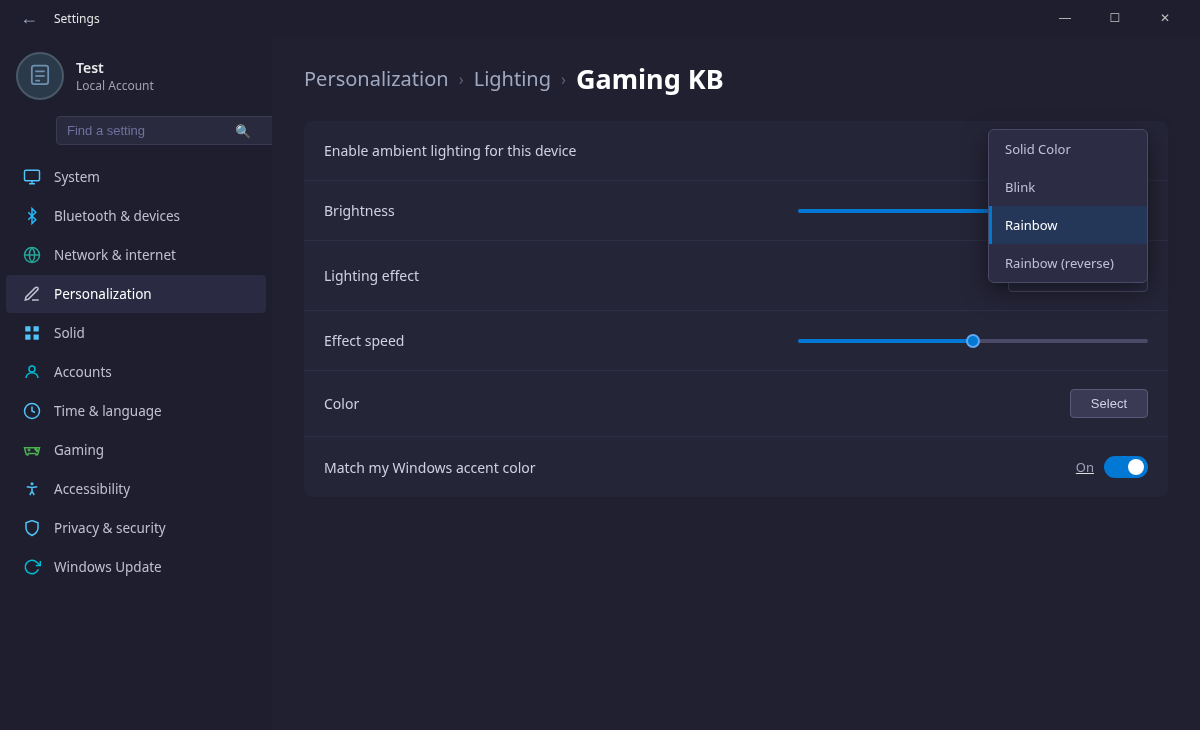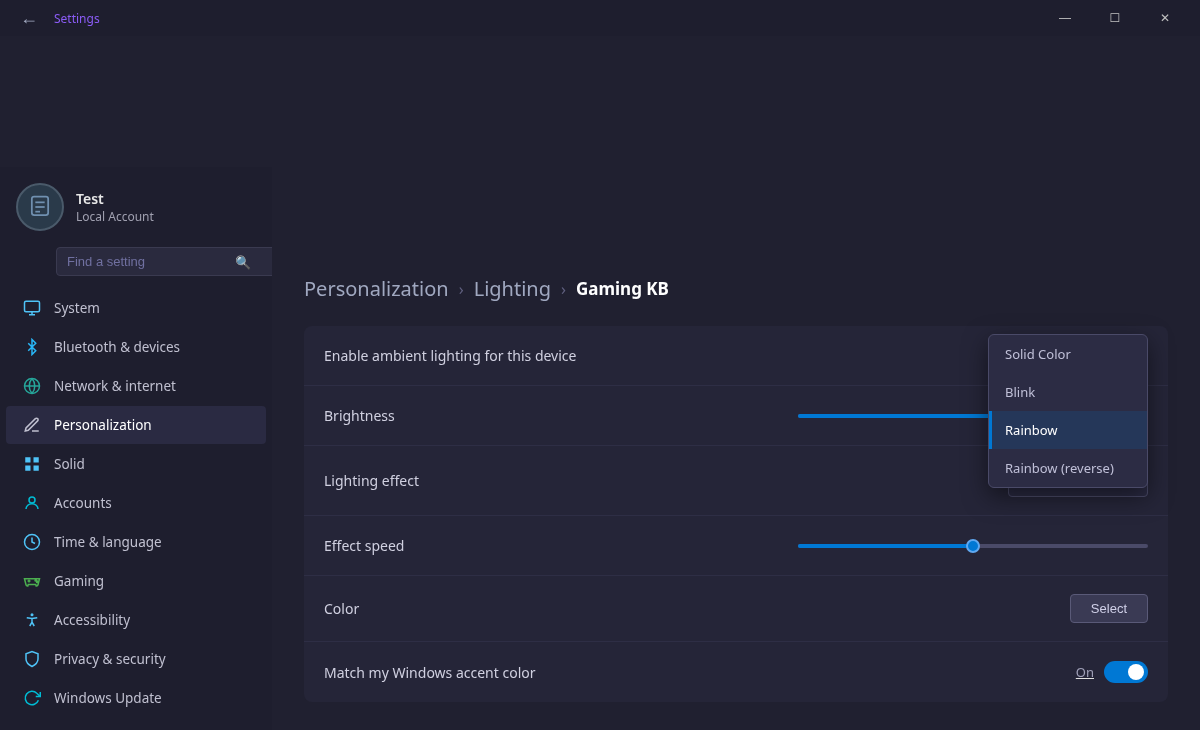--- a/index.html
+++ b/index.html
@@ -24,21 +24,21 @@
       height: 36px;
       flex-shrink: 0;
     }
     .title-bar-left {
       display: flex;
       align-items: center;
       gap: 8px;
     }
     .title-bar-title {
       font-size: 12px;
-      color: #8b5cf6;
+      color: #e5e5e5;
     }
     .title-bar-controls {
       display: flex;
       gap: 4px;
     }
     .title-bar-btn {
       width: 46px;
       height: 36px;
       display: flex;
       align-items: center;
@@ -49,21 +49,20 @@
       font-size: 12px;
       cursor: pointer;
     }
 
     
     .app-body {
       display: flex;
       flex: 1;
       overflow: hidden;
       background: #202030;
-      align-items: flex-end;
     }
 
     
     .sidebar {
       width: 272px;
       background: #1e1e2e;
       display: flex;
       flex-direction: column;
       flex-shrink: 0;
       padding-bottom: 8px;
@@ -165,21 +164,21 @@
       display: flex;
       align-items: center;
       gap: 8px;
       margin-bottom: 24px;
     }
     .breadcrumb-item {
       font-size: 20px;
       color: #a0a8c0;
     }
     .breadcrumb-current {
-      font-size: 17px;
+      font-size: 27px;
       font-weight: 700;
       color: #ffffff;
     }
 
     
     .settings-card {
       background: #252538;
       border-radius: 8px;
       margin-bottom: 4px;
       overflow: visible;

